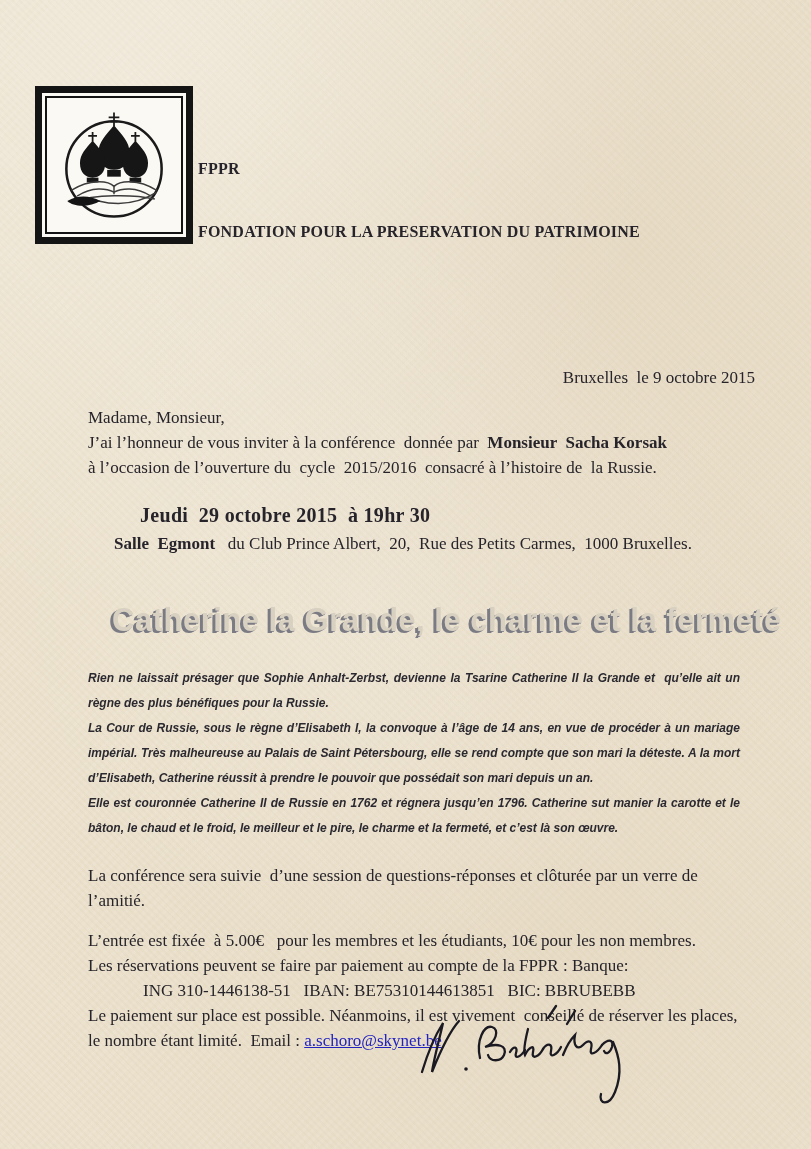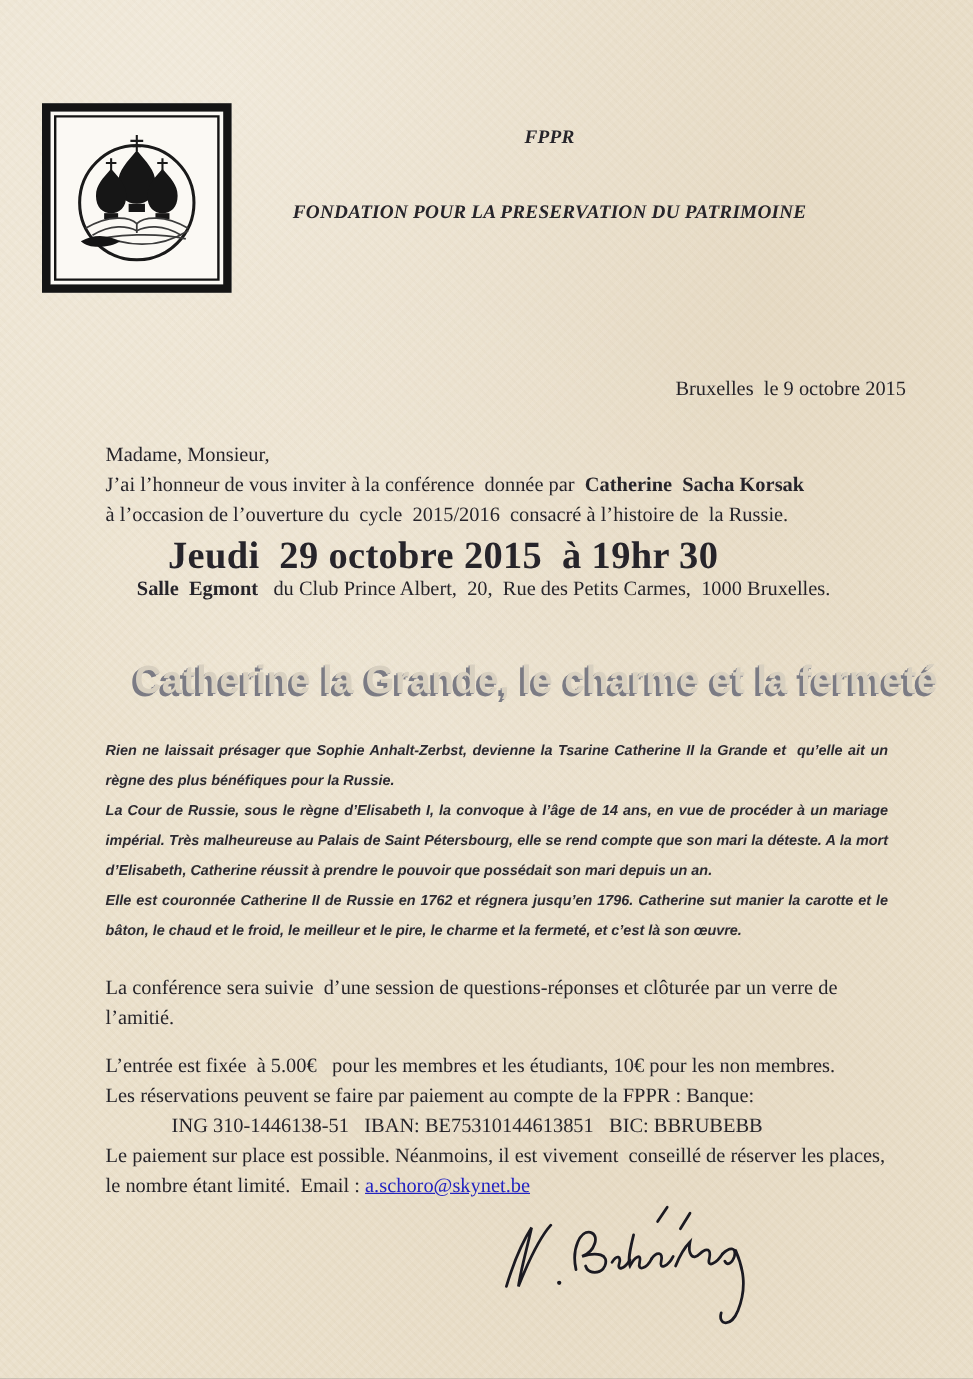--- a/index.html
+++ b/index.html
@@ -26,32 +26,32 @@
     position:absolute; left:35px; top:86px;
     width:144px; height:144px;
     border:7px solid #141414;
     background:#fbf9f4;
     box-shadow: inset 0 0 0 3px #fbf9f4, inset 0 0 0 5px #141414;
   }
   .logo svg{display:block; margin:2px;}
 
   
   .org-header{
-    padding-top:62px; margin-left:198px; width:520px;
-    text-align:center; font-weight:bold; font-size:16px; line-height:21px;
-    letter-spacing:.2px; white-space:pre-wrap;font-style:italic;
+    padding-top:116px; margin-left:198px; width:520px;
+    text-align:left; font-weight:bold; font-size:16px; line-height:21px;
+    letter-spacing:.2px; white-space:pre-wrap;
   }
 
   
   .line{white-space:pre-wrap; font-size:17px; line-height:25px; margin:0;}
   .dateline{margin-top:83px; line-height:22px;text-align:right;}
-  .salutation{margin-top:31px;}
+  .salutation{margin-top:16px;}
   .bold{font-weight:bold;}
   .event-line{
-    margin:6px 0 0 52px; font-weight:bold; font-size:32px; line-height:30px;
+    margin:20px 0 0 52px; font-weight:bold; font-size:20px; line-height:30px;
     white-space:pre-wrap; letter-spacing:.3px;
   }
   .venue{margin:1px 0 0 26px;}
 
   .lecture-title{
     margin:46px 0 0 24px;
     font-family:"Liberation Sans", sans-serif;
     font-weight:700; font-size:31px; line-height:34px;
     letter-spacing:.5px;
     color:#d8d0c0;
@@ -115,21 +115,21 @@
   <div class="org-header">
     <div>FPPR</div>
     <div>FONDATION POUR LA PRESERVATION DU PATRIMOINE</div>
   </div>
 
   <div class="content">
     <p class="line dateline">Bruxelles  le 9 octobre 2015</p>
 
     <p class="line salutation">Madame, Monsieur,</p>
 
-    <p class="line"><span>J’ai l’honneur de vous inviter à la conférence  donnée par  </span><span class="bold">Catherine  Sacha Korsak</span></p>
+    <p class="line"><span>J’ai l’honneur de vous inviter à la conférence  donnée par  </span><span class="bold">Monsieur  Sacha Korsak</span></p>
     <p class="line">à l’occasion de l’ouverture du  cycle  2015/2016  consacré à l’histoire de  la Russie.</p>
 
     <p class="event-line">Jeudi  29 octobre 2015  à 19hr 30</p>
 
     <p class="line venue"><span class="bold">Salle  Egmont</span><span>   du Club Prince Albert,  20,  Rue des Petits Carmes,  1000 Bruxelles.</span></p>
 
     <div class="lecture-title">Catherine la Grande, le charme et la fermeté</div>
 
     <div class="essay">
       <p>Rien ne laissait présager que Sophie Anhalt-Zerbst, devienne la Tsarine Catherine II la Grande et  qu’elle ait un  règne des plus bénéfiques pour la Russie.</p>

